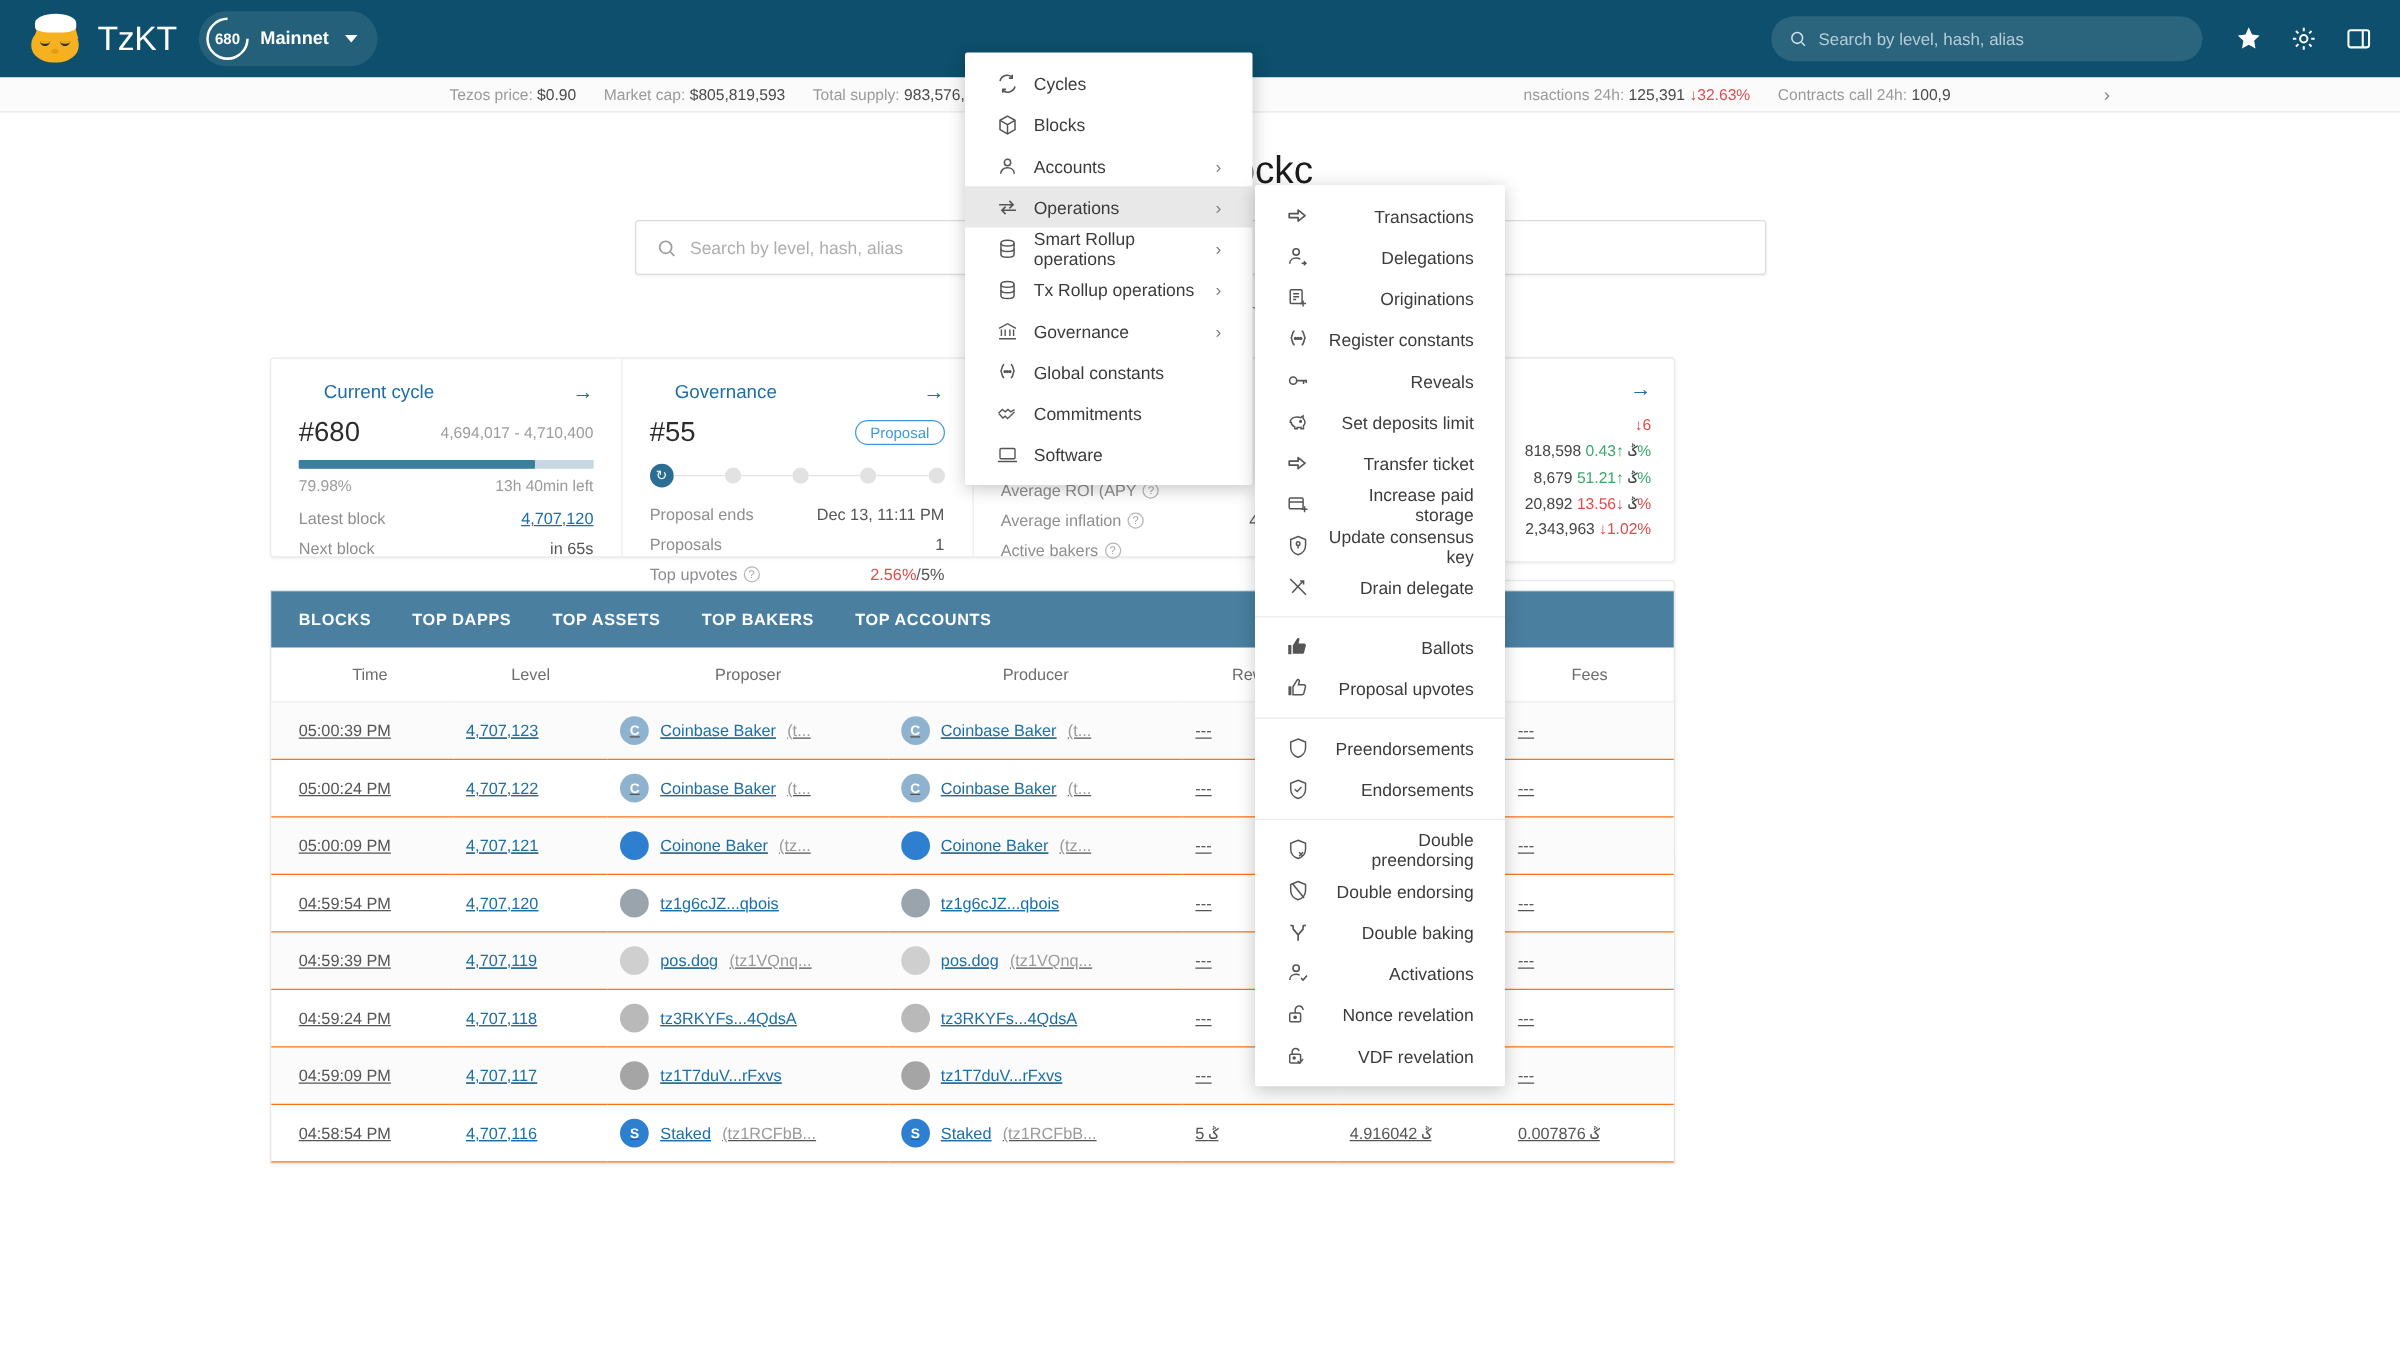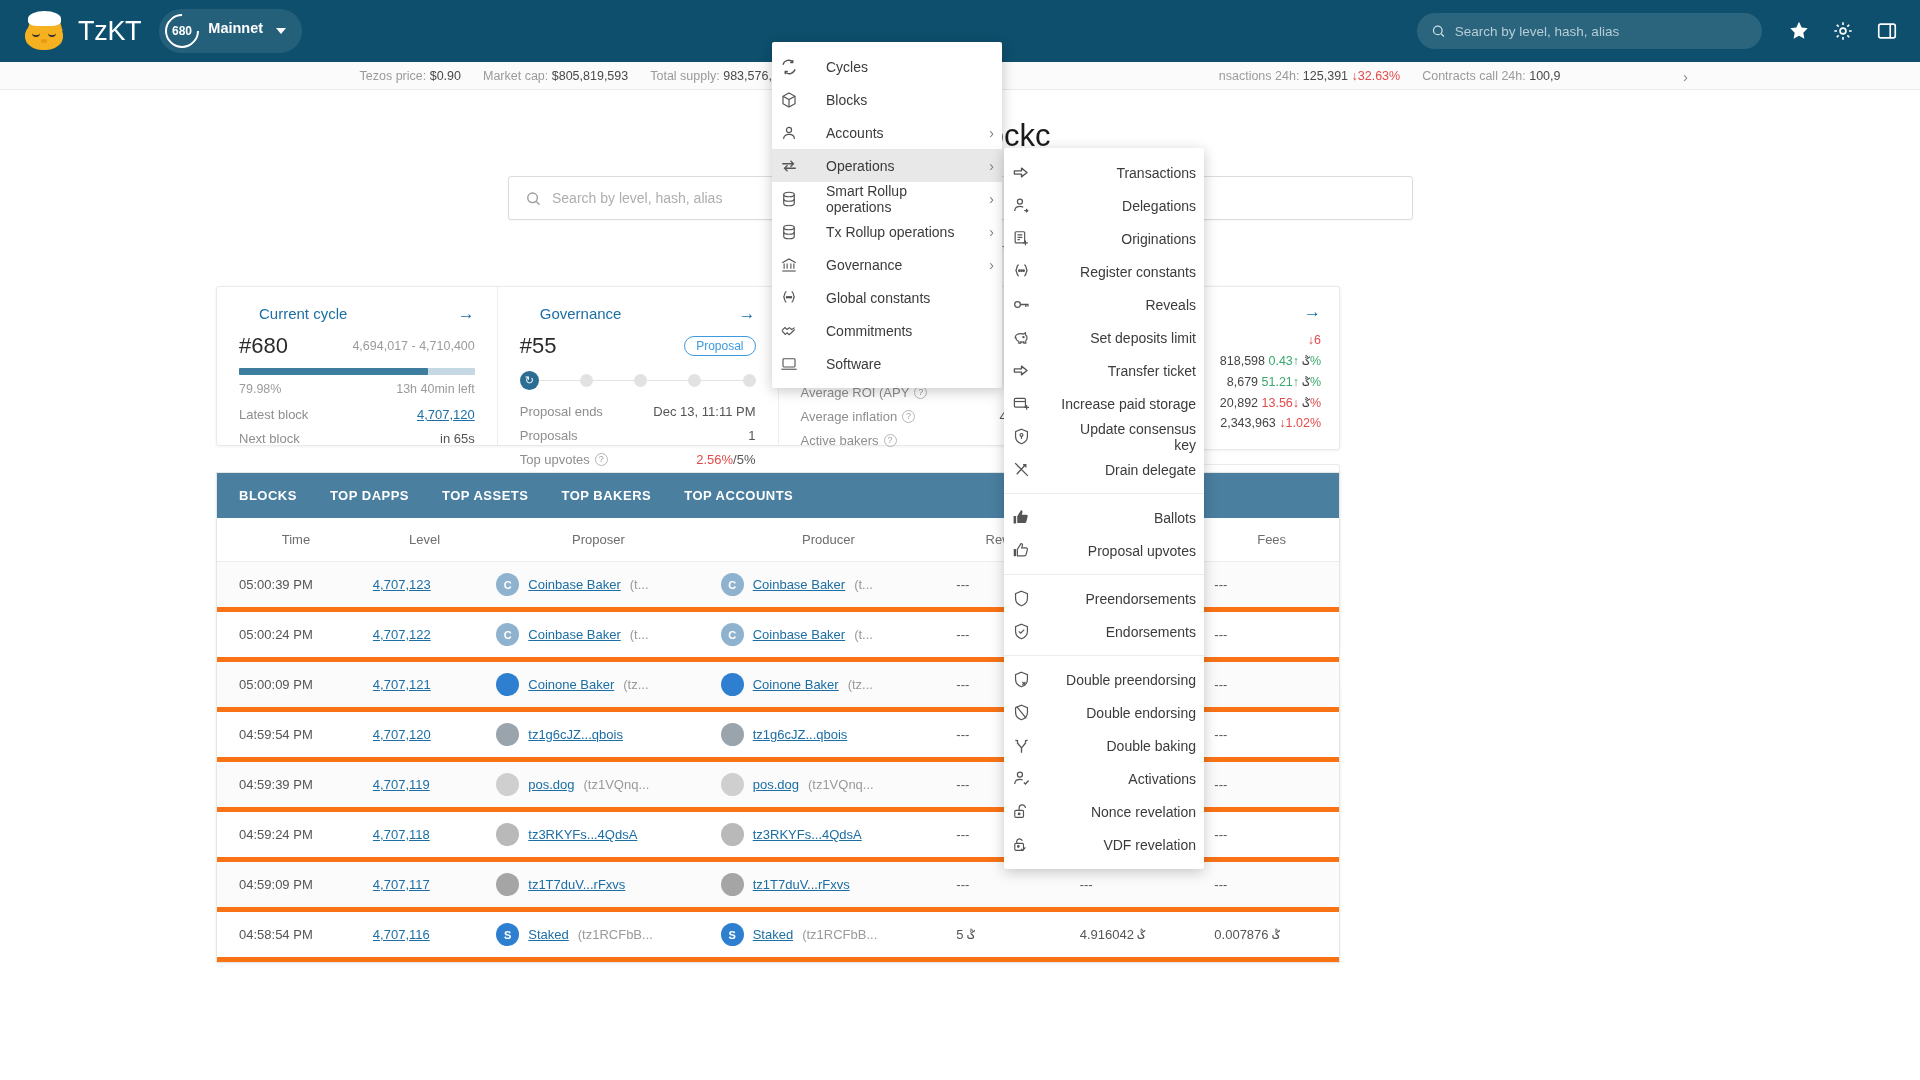--- a/index.html
+++ b/index.html
@@ -54,21 +54,21 @@
   }
   .cycle-ring {
     width:34px; height:34px; border-radius:50%;
     border:2px solid #fff; border-top-color:transparent;
     display:flex; align-items:center; justify-content:center;
     transform: rotate(45deg);
   }
   .cycle-ring span {
     transform: rotate(-45deg); color:#fff; font-size:12px; font-weight:700;
   }
-  .net-label-wrap { display:flex; flex-direction:column;align-items:flex-end; }
+  .net-label-wrap { display:flex; flex-direction:row; }
   .net-label { color:#fff; font-size:14.5px; font-weight:700; }
   .net-underline { height:3px; background:#e3c65e; margin-top:3px; }
   .caret-down {
     width:0;height:0;border-left:5px solid transparent;
     border-right:5px solid transparent;border-top:6px solid #fff;
     margin-left:4px;
   }
 
   .nav { display:flex; align-items:center; gap:38px; margin-left:125px; }
   .nav-item {
@@ -201,21 +201,22 @@
     background:#d9ca7e; height:20px; display:flex; align-items:center;
     justify-content:center; font-size:11.5px; color:#5c5327;
   }
   table { width:100%; border-collapse:collapse; }
   thead th {
     font-size:13px; color:#6d6d6d; font-weight:400; text-align:center;
     padding:14px 10px; border-bottom:1px solid #ededed;
   }
   tbody td {
     font-size:13px; color:#555; padding:11px 10px;
-    border-bottom:5px solid #f97316;
+    border-bottom:1px solid #f97316;
+    text-decoration:underline;
   }
   tbody tr:nth-child(odd) { background:#fbfbfb; }
   td.lvl a { color:#1c6ea4; text-decoration:underline; }
   .acct { display:flex; align-items:center; gap:9px; }
   .av {
     width:23px;height:23px;border-radius:50%; flex:none;
     display:flex;align-items:center;justify-content:center;
     color:#fff;font-size:11px;font-weight:700;
   }
   .acct a { color:#1c6ea4; }
@@ -235,22 +236,22 @@
   .rrow .v { color:#444; }
 
   
   .menu {
     position:absolute; background:#fff; border-radius:2px;
     box-shadow:0 3px 14px rgba(0,0,0,0.22); padding:8px 0; z-index:50;
   }
   #menu-blockchain { top:42px; left:772px; width:230px; }
   #menu-operations { top:148px; left:1004px; width:200px;text-align:right; }
   .mi {
-    display:flex; align-items:center; height:33px; padding:0 8px;
-    font-size:14px; color:#3b3b3b; cursor:pointer; gap:16px;
+    display:flex; align-items:center; height:33px; padding:0 25px;
+    font-size:14px; color:#3b3b3b; cursor:pointer; gap:0;
   }
   .mi:hover, .mi.sel { background:#e8e8e8; }
   .mi .ico {
     width:30px; flex:none; display:flex; align-items:center; color:#555;
   }
   .mi .lbl { flex:1; }
   .mi .chev { color:#7d7d7d; font-size:14px; }
   .mi-sep { height:1px; background:#ececec; margin:7px 0; }
   svg { display:block; }
 </style>

